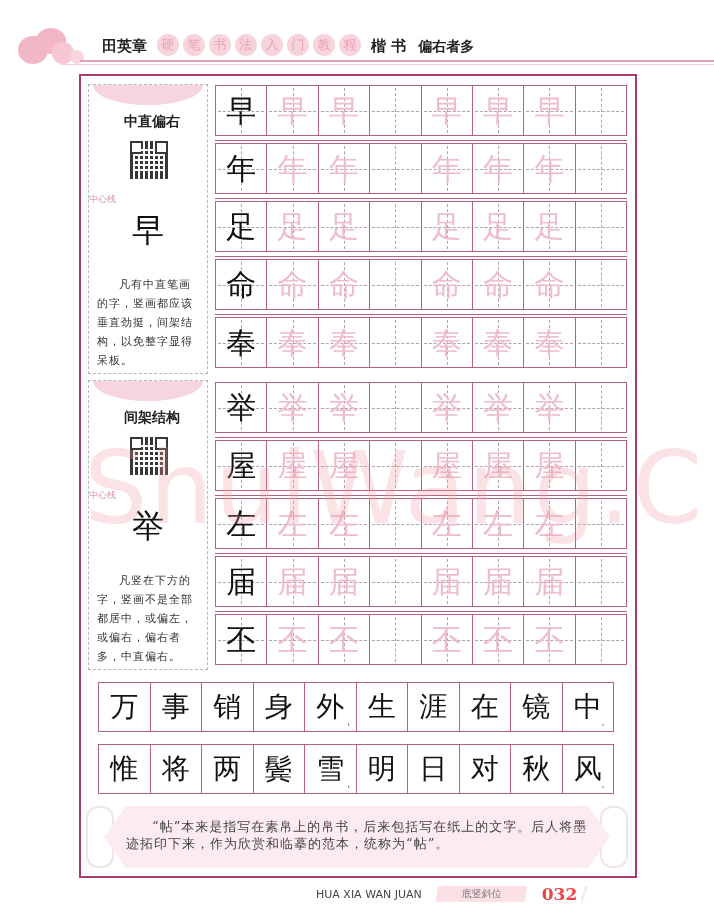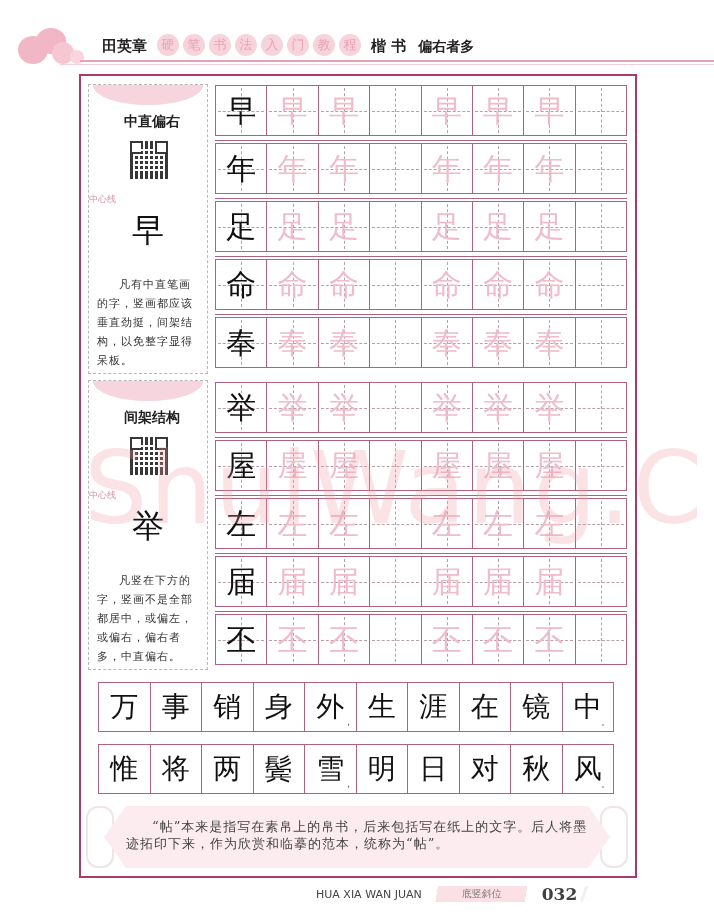--- a/index.html
+++ b/index.html
@@ -58,21 +58,21 @@
   .note-deco { position: absolute; top: 806px; width: 28px; height: 62px; border: 2px solid #efe4e8; border-radius: 12px; }
   .note-text { position: absolute; left: 126px; top: 818px; width: 470px; font-size: 13px; line-height: 17px; color: #444; text-indent: 2em; letter-spacing: 1px; }
 
   
   .watermark { position: absolute; left: 84px; top: 430px; font-family: "DejaVu Sans", sans-serif; font-size: 100px; color: rgba(242,150,160,.28); letter-spacing: 2px; pointer-events: none; z-index: 5; white-space: nowrap; }
 
   
   .footer { position: absolute; left: 316px; top: 884px; display: flex; align-items: center; }
   .footer .en { font-family: "DejaVu Sans", sans-serif; font-size: 11px; color: #444; }
   .footer .cn { margin-left: 10px; width: 100px; height: 16px; background: linear-gradient(100deg, transparent 0 6px, #fbe0e6 6px 94px, transparent 94px); font-size: 10px; color: #777; text-align: center; line-height: 16px; }
-  .footer .num { margin-left: 10px; font-size: 17px; font-weight: bold; color: #404040; }
+  .footer .num { margin-left: 10px; font-size: 17px; font-weight: bold; color: #ef4444; }
   .footer .slash { margin-left: 4px; width: 10px; height: 16px; background: linear-gradient(110deg, transparent 0 4px, #f0f0f0 4px 7px, transparent 7px); }
 </style>
 </head>
 <body>
 
 <div class="header">
   <div class="cloud">
     <span style="left:0;top:8px;width:30px;height:28px;"></span>
     <span style="left:18px;top:0;width:30px;height:26px;"></span>
     <span style="left:34px;top:14px;width:22px;height:22px;background:#f6c6d3;"></span>

